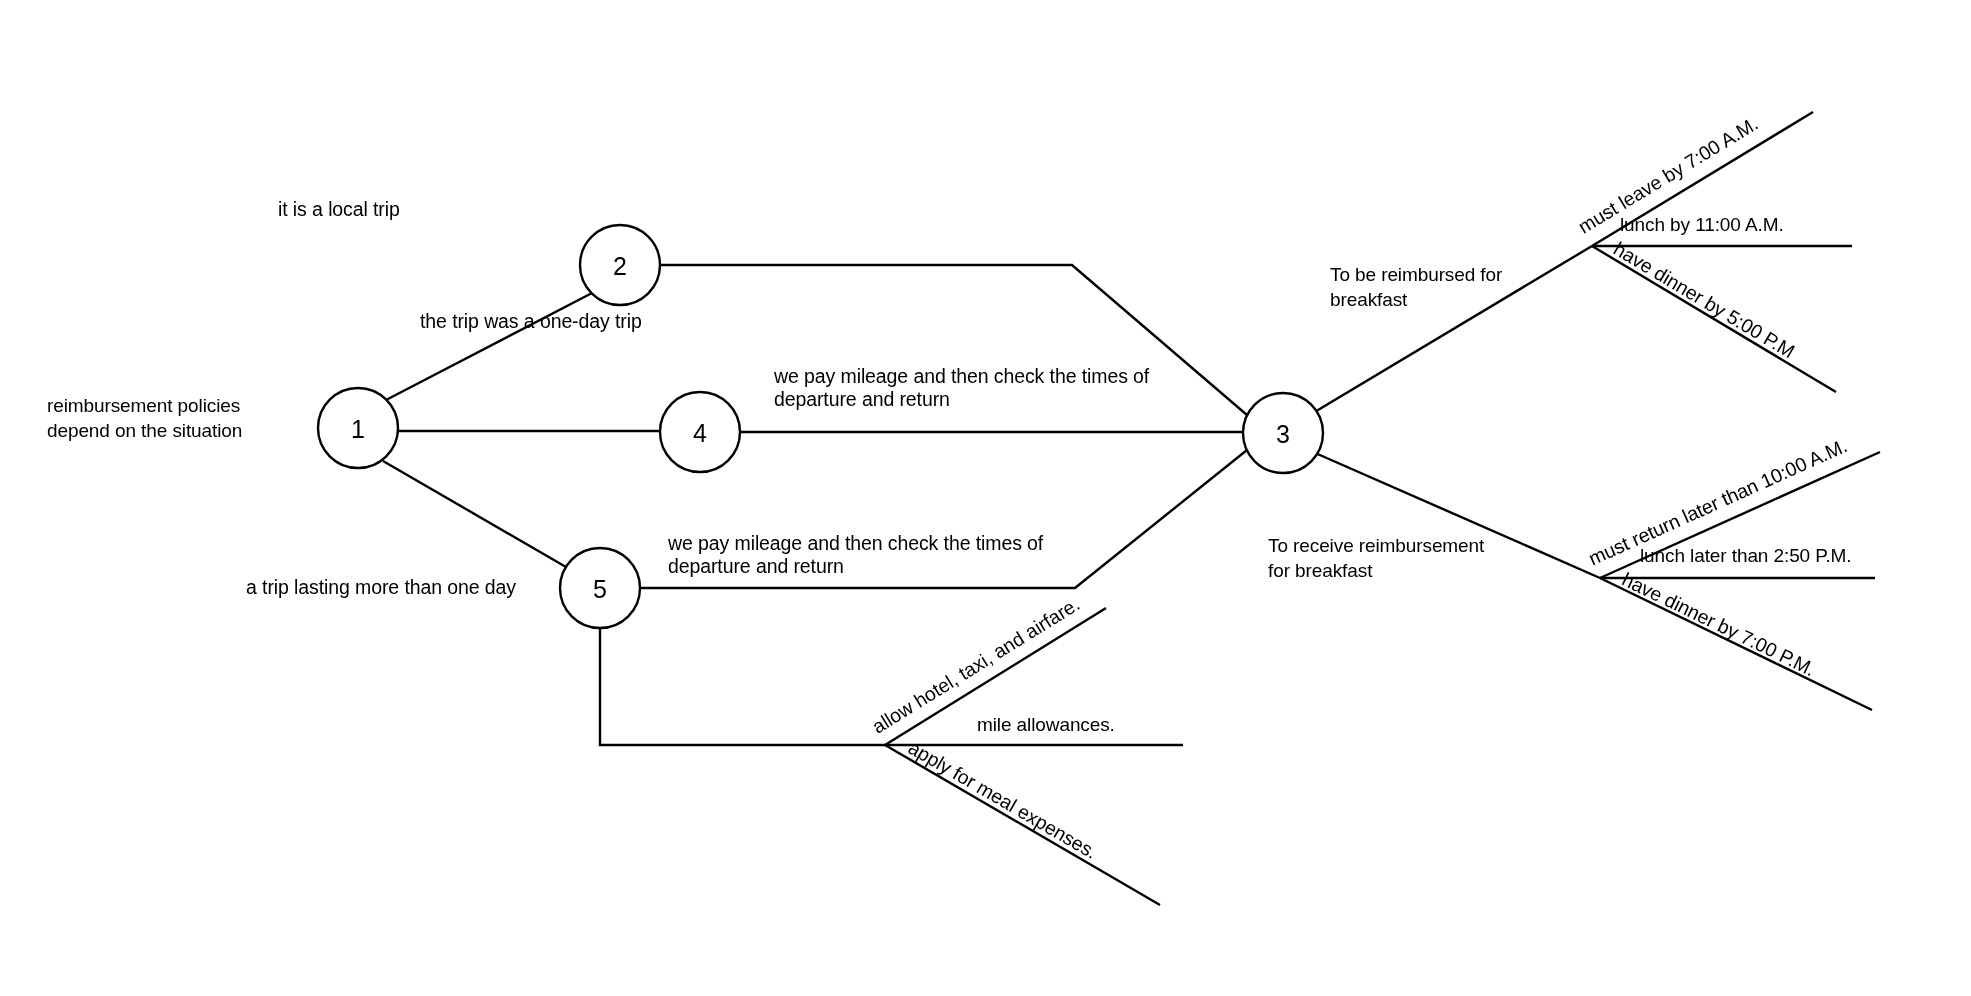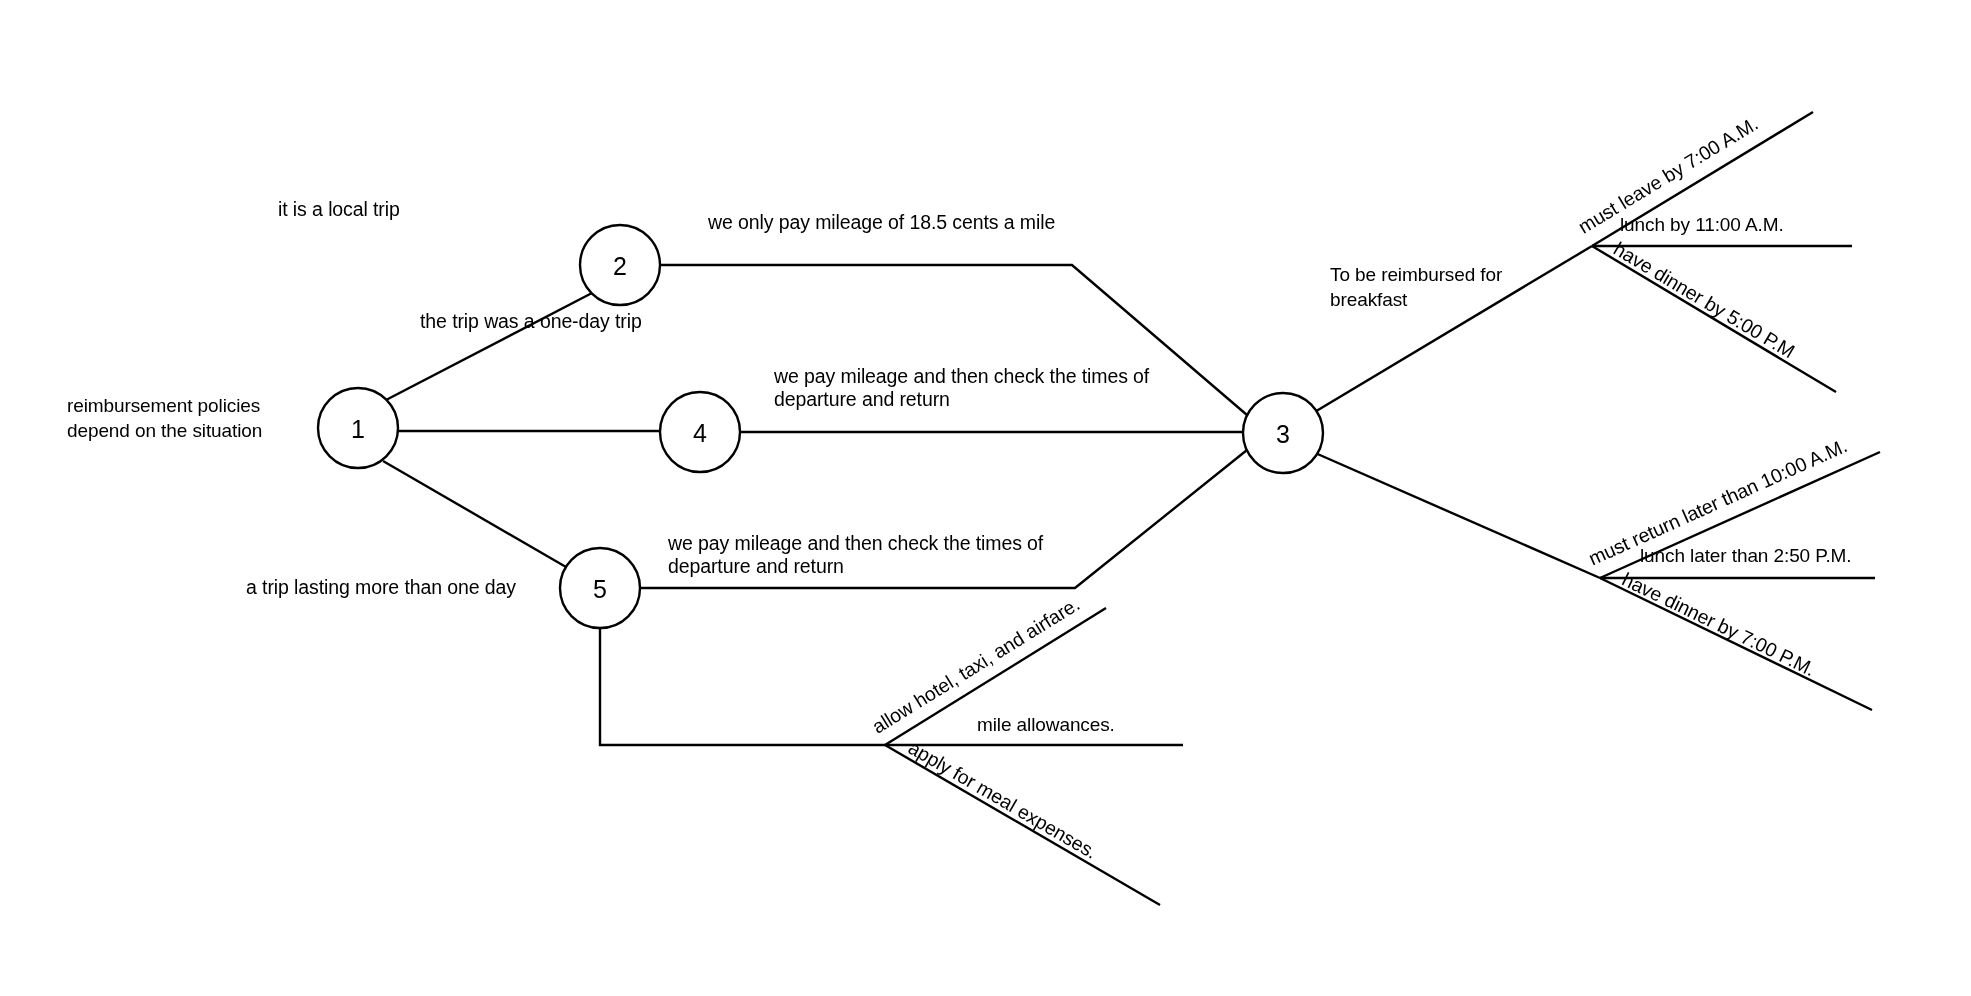--- a/index.html
+++ b/index.html
@@ -117,42 +117,42 @@
     <g>
       <circle class="node-circle" cx="600" cy="588" r="40"></circle>
       <text class="node-label" x="600" y="589">5</text>
     </g>
     <g>
       <circle class="node-circle" cx="1283" cy="433" r="40"></circle>
       <text class="node-label" x="1283" y="434">3</text>
     </g>
   </svg>
 
-  <div class="lbl big" style="left:47px; top:393px; width:260px; text-align:left;margin-left:20px;">reimbursement policies<br>depend on the situation</div>
+  <div class="lbl big" style="left:47px; top:393px; width:260px; text-align:left;">reimbursement policies<br>depend on the situation</div>
 
   <div class="lbl" style="left:278px; top:198px;">it is a local trip</div>
 
   <div class="lbl" style="left:420px; top:310px;text-align:right;">the trip was a one-day trip</div>
 
   <div class="lbl" style="left:246px; top:576px;">a trip lasting more than one day</div>
 
-  <div class="lbl" style="left:708px; top:211px;">we only pay mileage of 18.5 cents a mile</div>
 
   <div class="lbl" style="left:774px; top:365px;">we pay mileage and then check the times of<br>departure and return</div>
 
   <div class="lbl" style="left:668px; top:532px;">we pay mileage and then check the times of<br>departure and return</div>
 
   <div class="lbl big" style="left:1330px; top:262px;">To be reimbursed for<br>breakfast</div>
 
   <div class="lbl rot" style="left:1588px; top:230px; transform: rotate(-31.2deg) translateY(-15px);">must leave by 7:00 A.M.</div>
 
   <div class="lbl big" style="left:1620px; top:212px;">lunch by 11:00 A.M.</div>
 
   <div class="lbl rot" style="left:1602px; top:258px; transform: rotate(30.9deg) translateY(-26px);">have dinner by 5:00 P.M</div>
 
+  <div class="lbl big" style="left:1268px; top:533px;">To receive reimbursement<br>for breakfast</div>
 
   <div class="lbl rot" style="left:1596px; top:562px; transform: rotate(-24.2deg) translateY(-15px);">must return later than 10:00 A.M.</div>
 
   <div class="lbl big" style="left:1640px; top:543px;">lunch later than 2:50 P.M.</div>
 
   <div class="lbl rot" style="left:1612px; top:590px; transform: rotate(25.9deg) translateY(-26px);">have dinner by 7:00 P.M.</div>
 
   <div class="lbl rot" style="left:882px; top:730px; transform: rotate(-31.8deg) translateY(-15px);">allow hotel, taxi, and airfare.</div>
 
   <div class="lbl big" style="left:977px; top:712px;">mile allowances.</div>

